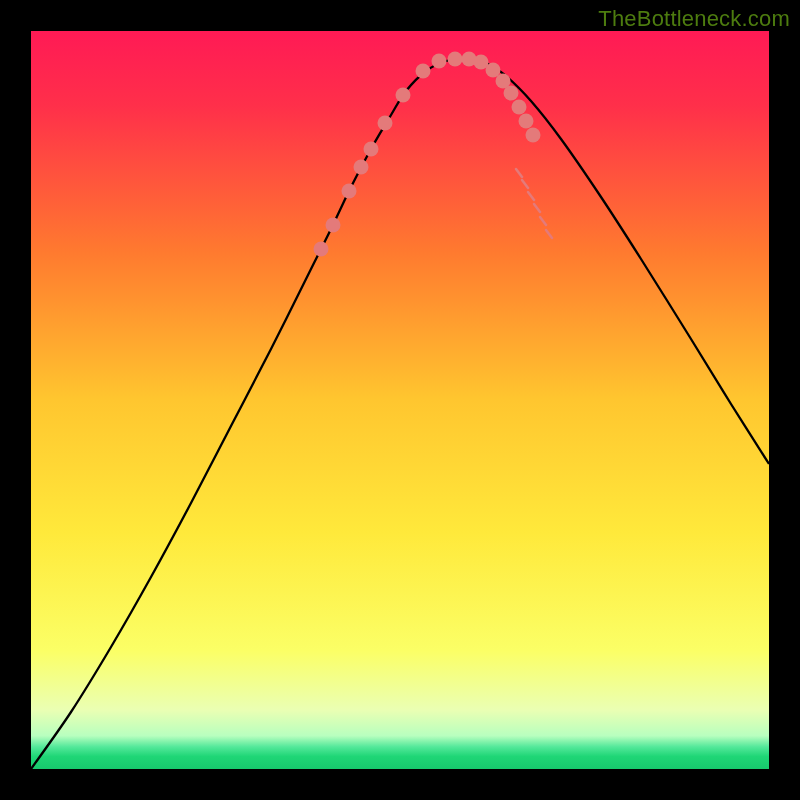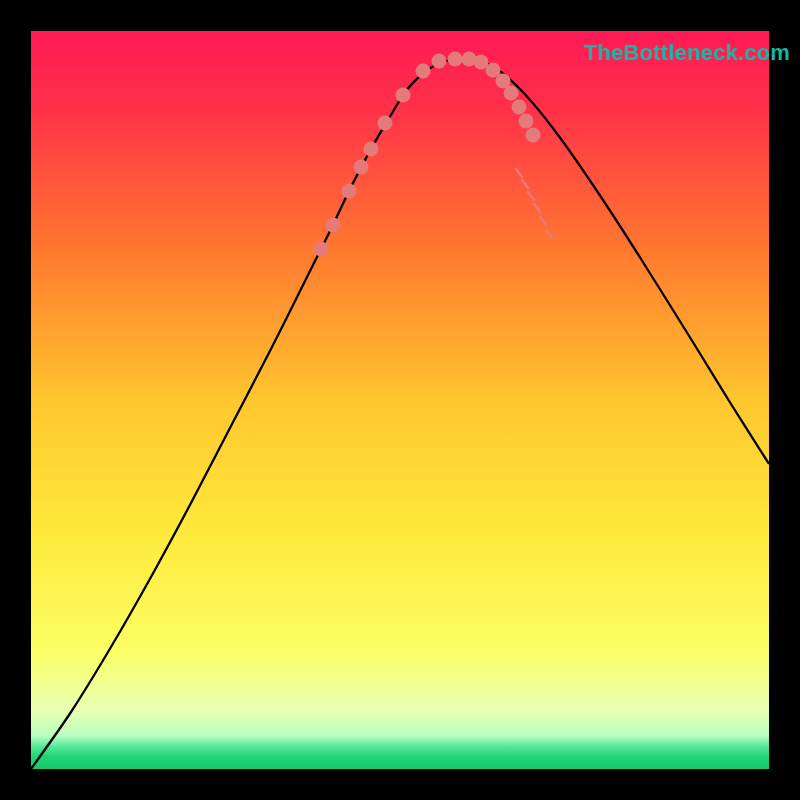--- a/index.html
+++ b/index.html
@@ -16,26 +16,25 @@
     left: 31px;
     top: 31px;
     width: 738px;
     height: 738px;
     overflow: hidden;
   }
   .watermark {
     position: absolute;
     top: 6px;
     right: 10px;
-    color: #14b8a6;
+    color: #4d7c0f;
     font-size: 22px;
-    font-weight: 700;
+    font-weight: 400;
     letter-spacing: 0.2px;
     user-select: none;
-    margin-top: 34px;
   }
   
   .gradient {
     position: absolute;
     inset: 0;
   }
   svg.plot {
     position: absolute;
     inset: 0;
   }

